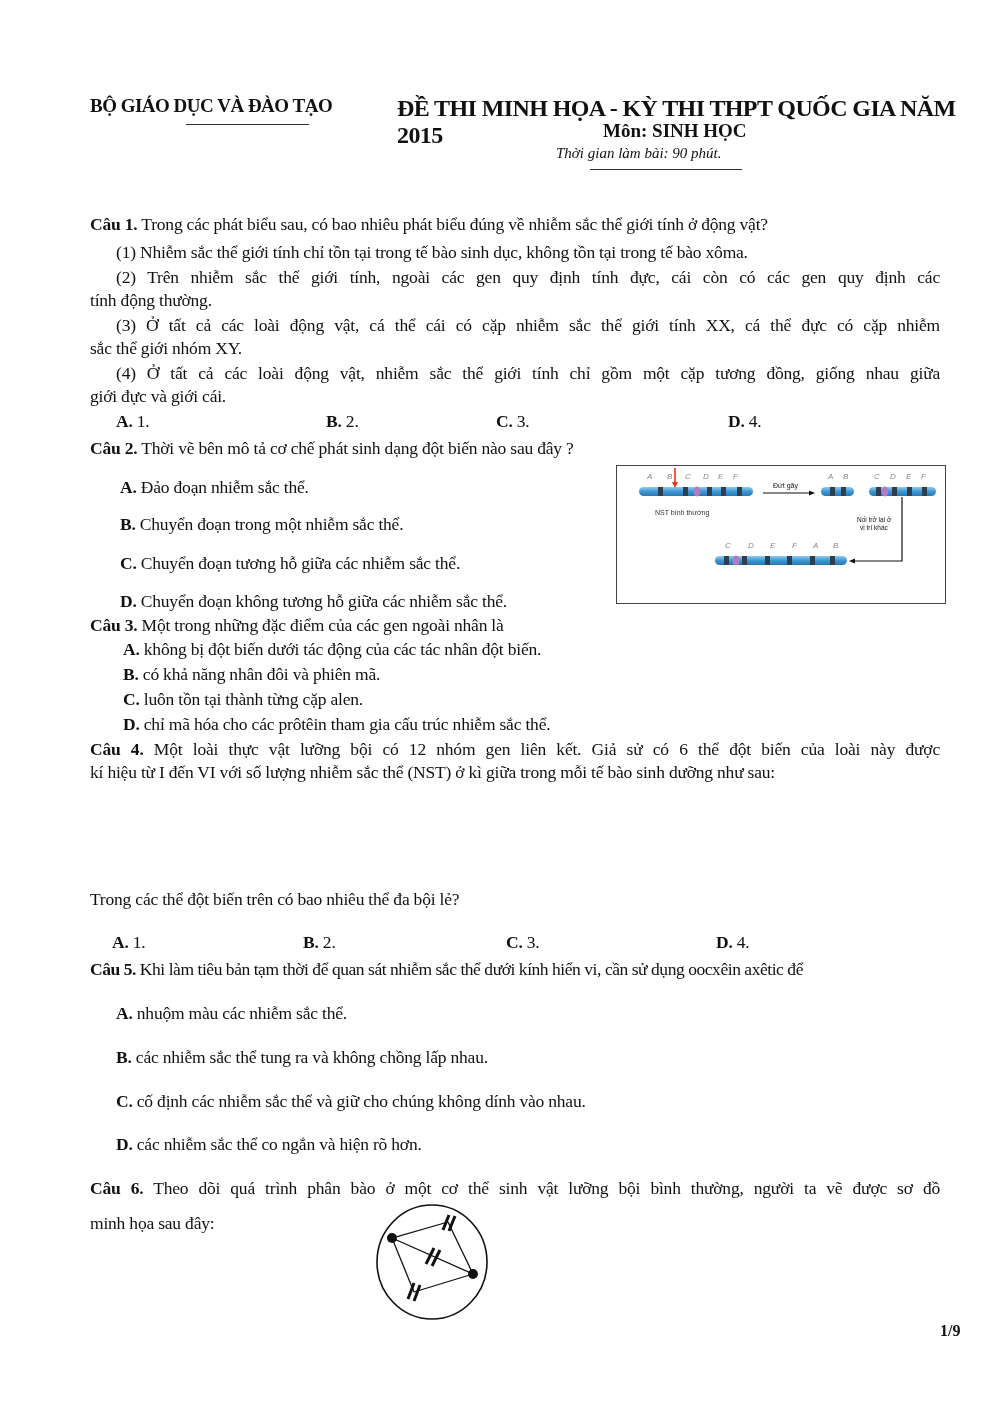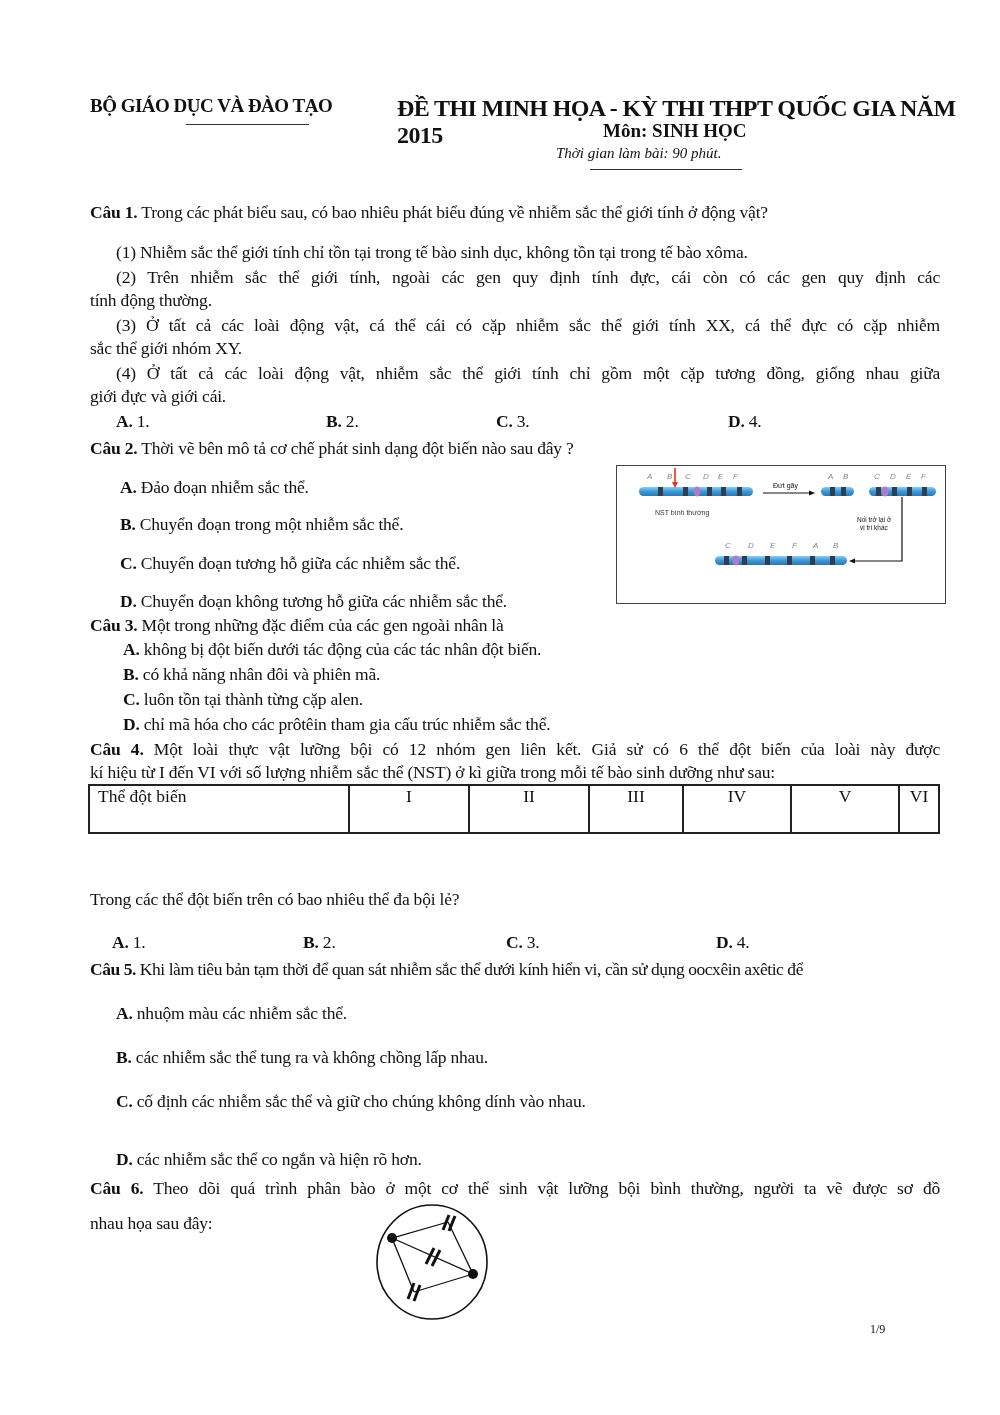--- a/index.html
+++ b/index.html
@@ -13,33 +13,33 @@
   .hdr-rule { position: absolute; height: 1px; background: #333; }
   .hdr-right { left: 397px; top: 95px; font-size: 24px; font-weight: bold; letter-spacing: -0.6px; }
   .hdr-sub { left: 593px; top: 120px; font-size: 19px; font-weight: bold; margin-left: 10px; }
   .hdr-time { left: 556px; top: 145px; font-size: 15px; font-style: italic; }
   .fig-box { position: absolute; left: 616px; top: 465px; width: 328px; height: 137px; border: 1.5px solid #444; background: #fff; }
   table.nst { position: absolute; left: 88px; top: 784px; width: 852px; border-collapse: collapse; font-size: 17.5px; }
   table.nst td { border: 2px solid #222; vertical-align: top; padding: 0 8px; }
   table.nst tr.r1 td { height: 46px; }
   table.nst tr.r2 td { height: 46px; }
   table.nst td.c { text-align: center; }
-  .page-num { left: 870px; top: 1322px; font-size: 12px; font-weight: normal; }
+  .page-num { left: 940px; top: 1322px; font-size: 16px; font-weight: bold; }
 </style>
 </head>
 <body>
 
 <div class="abs hdr-left">BỘ GIÁO DỤC VÀ ĐÀO TẠO</div>
 <div class="hdr-rule" style="left:186px; top:124px; width:123px;"></div>
 <div class="abs hdr-right">ĐỀ THI MINH HỌA - KỲ THI THPT QUỐC GIA NĂM 2015</div>
 <div class="abs hdr-sub">Môn: SINH HỌC</div>
 <div class="abs hdr-time">Thời gian làm bài: 90 phút.</div>
 <div class="hdr-rule" style="left:590px; top:169px; width:152px;"></div>
 
-<div class="line" style="left:90px; top:201px;"><span class="b">Câu 1.</span><span> Trong các phát biểu sau, có bao nhiêu phát biểu đúng về nhiễm sắc thể giới tính ở động vật?</span></div>
+<div class="line" style="left:90px; top:213px;"><span class="b">Câu 1.</span><span> Trong các phát biểu sau, có bao nhiêu phát biểu đúng về nhiễm sắc thể giới tính ở động vật?</span></div>
 <div class="line" style="left:116px; top:241px;">(1) Nhiễm sắc thể giới tính chỉ tồn tại trong tế bào sinh dục, không tồn tại trong tế bào xôma.</div>
 <div class="line just" style="left:116px; top:266px; width:824px;">(2) Trên nhiễm sắc thể giới tính, ngoài các gen quy định tính đực, cái còn có các gen quy định các</div>
 <div class="line" style="left:90px; top:289px;">tính động thường.</div>
 <div class="line just" style="left:116px; top:314px; width:824px;">(3) Ở tất cả các loài động vật, cá thể cái có cặp nhiễm sắc thể giới tính XX, cá thể đực có cặp nhiễm</div>
 <div class="line" style="left:90px; top:337px;">sắc thể giới nhóm XY.</div>
 <div class="line just" style="left:116px; top:362px; width:824px;">(4) Ở tất cả các loài động vật, nhiễm sắc thể giới tính chỉ gồm một cặp tương đồng, giống nhau giữa</div>
 <div class="line" style="left:90px; top:385px;">giới đực và giới cái.</div>
 <div class="line" style="left:116px; top:410px;"><span class="b">A.</span><span> 1.</span></div>
 <div class="line" style="left:326px; top:410px;"><span class="b">B.</span><span> 2.</span></div>
 <div class="line" style="left:496px; top:410px;"><span class="b">C.</span><span> 3.</span></div>
@@ -148,46 +148,37 @@
 <div class="line" style="left:123px; top:638px;"><span class="b">A.</span><span> không bị đột biến dưới tác động của các tác nhân đột biến.</span></div>
 <div class="line" style="left:123px; top:663px;"><span class="b">B.</span><span> có khả năng nhân đôi và phiên mã.</span></div>
 <div class="line" style="left:123px; top:688px;"><span class="b">C.</span><span> luôn tồn tại thành từng cặp alen.</span></div>
 <div class="line" style="left:123px; top:713px;"><span class="b">D.</span><span> chỉ mã hóa cho các prôtêin tham gia cấu trúc nhiễm sắc thể.</span></div>
 
 <div class="line just" style="left:90px; top:738px; width:850px;"><span class="b">Câu 4.</span><span> Một loài thực vật lưỡng bội có 12 nhóm gen liên kết. Giả sử có 6 thể đột biến của loài này được</span></div>
 <div class="line" style="left:90px; top:761px;">kí hiệu từ I đến VI với số lượng nhiễm sắc thể (NST) ở kì giữa trong mỗi tế bào sinh dưỡng như sau:</div>
 
 <table class="nst">
   <tbody>
-      <tr class="r1">
-    <td style="width:242px;">Thể đột biến</td>
-    <td class="c" style="width:102px;">I</td>
-    <td class="c" style="width:102px;">II</td>
-    <td class="c" style="width:76px;">III</td>
-    <td class="c" style="width:90px;">IV</td>
-    <td class="c" style="width:90px;">V</td>
-    <td class="c">VI</td>
-  </tr>
 </tbody>
   </table>
 
 <div class="line" style="left:90px; top:888px;">Trong các thể đột biến trên có bao nhiêu thể đa bội lẻ?</div>
 <div class="line" style="left:112px; top:931px;"><span class="b">A.</span><span> 1.</span></div>
 <div class="line" style="left:303px; top:931px;"><span class="b">B.</span><span> 2.</span></div>
 <div class="line" style="left:506px; top:931px;"><span class="b">C.</span><span> 3.</span></div>
 <div class="line" style="left:716px; top:931px;"><span class="b">D.</span><span> 4.</span></div>
 
 <div class="line" style="left:90px; top:958px; letter-spacing:-0.45px;"><span class="b">Câu 5.</span><span> Khi làm tiêu bản tạm thời để quan sát nhiễm sắc thể dưới kính hiển vi, cần sử dụng oocxêin axêtic để</span></div>
 <div class="line" style="left:116px; top:1002px;"><span class="b">A.</span><span> nhuộm màu các nhiễm sắc thể.</span></div>
 <div class="line" style="left:116px; top:1046px;"><span class="b">B.</span><span> các nhiễm sắc thể tung ra và không chồng lấp nhau.</span></div>
 <div class="line" style="left:116px; top:1090px;"><span class="b">C.</span><span> cố định các nhiễm sắc thể và giữ cho chúng không dính vào nhau.</span></div>
-<div class="line" style="left:116px; top:1133px;margin-top:15px;"><span class="b">D.</span><span> các nhiễm sắc thể co ngắn và hiện rõ hơn.</span></div>
+<div class="line" style="left:116px; top:1133px;"><span class="b">D.</span><span> các nhiễm sắc thể co ngắn và hiện rõ hơn.</span></div>
 
 <div class="line just" style="left:90px; top:1177px; width:850px;"><span class="b">Câu 6.</span><span> Theo dõi quá trình phân bào ở một cơ thể sinh vật lưỡng bội bình thường, người ta vẽ được sơ đồ</span></div>
-<div class="line" style="left:90px; top:1212px;">nhau họa sau đây:</div>
+<div class="line" style="left:90px; top:1212px;">minh họa sau đây:</div>
 
 <svg class="abs" style="left:370px; top:1200px;" width="125" height="125" viewBox="0 0 125 125">
   <ellipse cx="62" cy="62" rx="55" ry="57" fill="none" stroke="#111" stroke-width="1.6"></ellipse>
   <g stroke="#111" stroke-width="1.3" fill="none">
     <line x1="22" y1="38" x2="78" y2="22"></line>
     <line x1="78" y1="22" x2="103" y2="74"></line>
     <line x1="22" y1="38" x2="103" y2="74"></line>
     <line x1="22" y1="38" x2="44" y2="92"></line>
     <line x1="44" y1="92" x2="103" y2="74"></line>
   </g>

